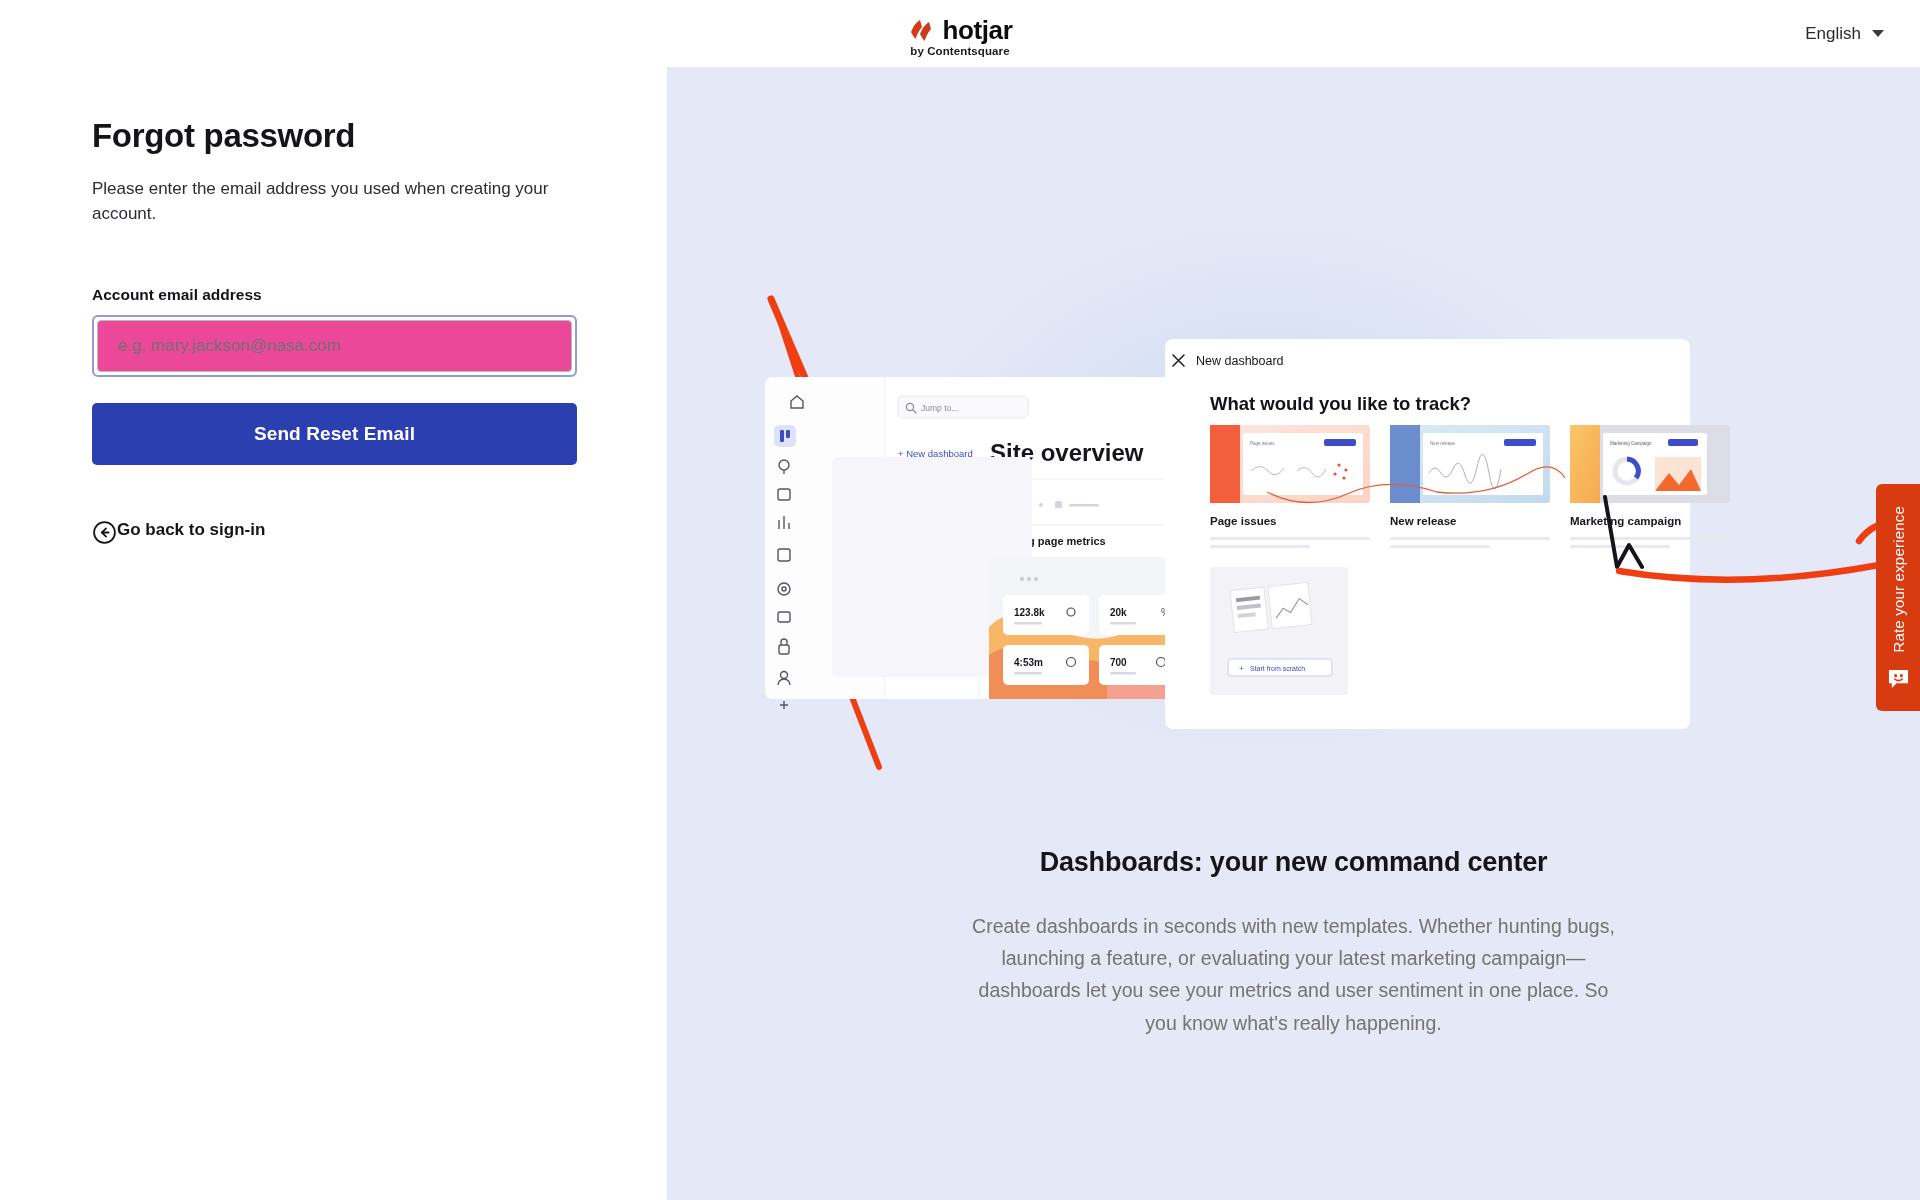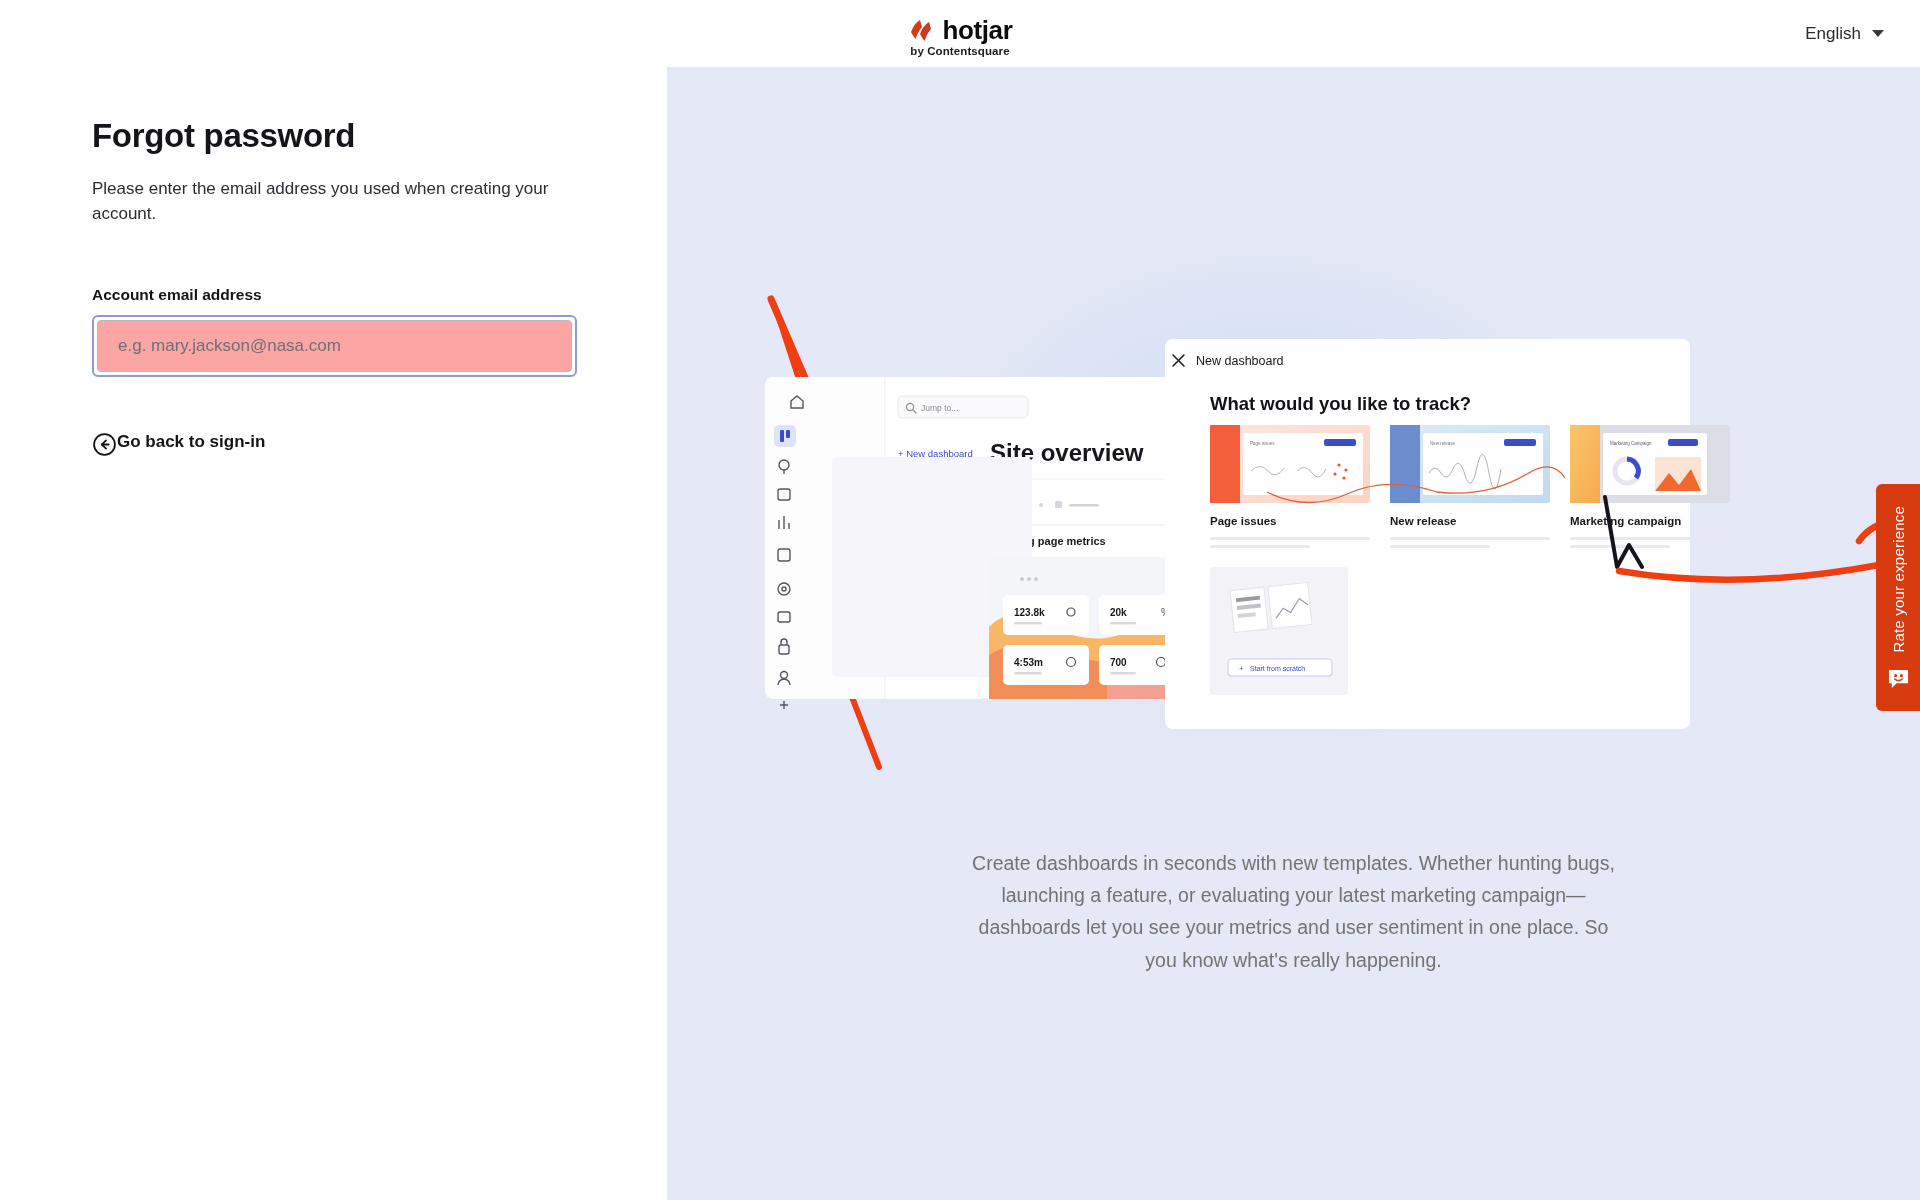--- a/index.html
+++ b/index.html
@@ -55,21 +55,21 @@
   .field-label {
     font-size: 15.5px; font-weight: bold; color: #14141a; margin-bottom: 11px;
   }
   .input-shell {
     width: 485px; height: 62px; border-radius: 6px;
     border: 2px solid #8e9ccf; padding: 3px; background: #ffffff;
   }
   .email-input {
     width: 100%; height: 100%; border: 1px solid #b9b9c2; border-radius: 4px;
     font-size: 17px; color: #1d1d22; padding: 0 20px;
-    font-family: "Liberation Sans", sans-serif; outline: none; background: #fca5a5;
+    font-family: "Liberation Sans", sans-serif; outline: none; background: #ec4899;
   }
   .email-input::placeholder { color: #6f6f78; }
   .submit-btn {
     margin-top: 26px; width: 485px; height: 62px; border: none; border-radius: 5px;
     background: #2c3fb0; color: #ffffff; font-size: 19px; font-weight: bold;
     font-family: "Liberation Sans", sans-serif; cursor: pointer;
     letter-spacing: 0.1px;
   }
   .back-link {
     margin-top: 55px; display: flex; align-items: flex-start; gap: 0;
@@ -145,20 +145,21 @@
 
     <h1 class="title">Forgot password</h1>
     <p class="subtitle">Please enter the email address you used when creating your account.</p>
 
     <div class="field-label">Account email address</div>
 
     <div class="input-shell">
       <input class="email-input" type="email" placeholder="e.g. mary.jackson@nasa.com" style="">
     </div>
 
+    <button class="submit-btn">Send Reset Email</button>
 
     <div class="back-link">
       <span>
         <svg width="25" height="25" viewBox="0 0 24 24" fill="none" stroke="#14141a" stroke-width="1.7">
           <circle cx="12" cy="12" r="10"></circle>
           <path d="M13.5 8 L9.5 12 L13.5 16" stroke-linecap="round" stroke-linejoin="round"></path>
           <path d="M9.5 12 H16" stroke-linecap="round"></path>
         </svg>
       </span>
       <span class="back-link-label">Go back to sign-in</span>
@@ -343,20 +344,21 @@
       <rect x="561" y="592" width="104" height="17" rx="3" fill="#fff" stroke="#c6cdf0"></rect>
       <text x="583" y="604" font-family="Liberation Sans, sans-serif" font-size="7" fill="#3b4ec7">Start from scratch</text>
       <text x="572" y="604" font-family="Liberation Sans, sans-serif" font-size="8" fill="#3b4ec7">+</text>
 
       <path d="M938 430 L950 500 L962 478 L975 500" fill="none" stroke="#14141a" stroke-width="4" stroke-linecap="round" stroke-linejoin="round"></path>
       <path d="M952 504 q120 20 260 -6 q90 -18 40 -38 q-40 -14 -60 14" fill="none" stroke="#ef3e12" stroke-width="6.5" stroke-linecap="round"></path>
     </svg>
   </div>
 
   <div class="copy">
+    <div class="copy-title">Dashboards: your new command center</div>
     <div class="copy-body">Create dashboards in seconds with new templates. Whether hunting bugs, launching a feature, or evaluating your latest marketing campaign—dashboards let you see your metrics and user sentiment in one place. So you know what's really happening.</div>
   </div>
 </div>
 
 <div class="feedback-tab">
   <span class="feedback-text">Rate your experience</span>
   <span>
     <svg class="smiley" viewBox="0 0 24 22">
       <path d="M2 2 h20 v14 h-12 l-5 5 v-5 h-3 z" fill="#ffffff"></path>
       <circle cx="9" cy="8" r="1.6" fill="#d93b10"></circle>

